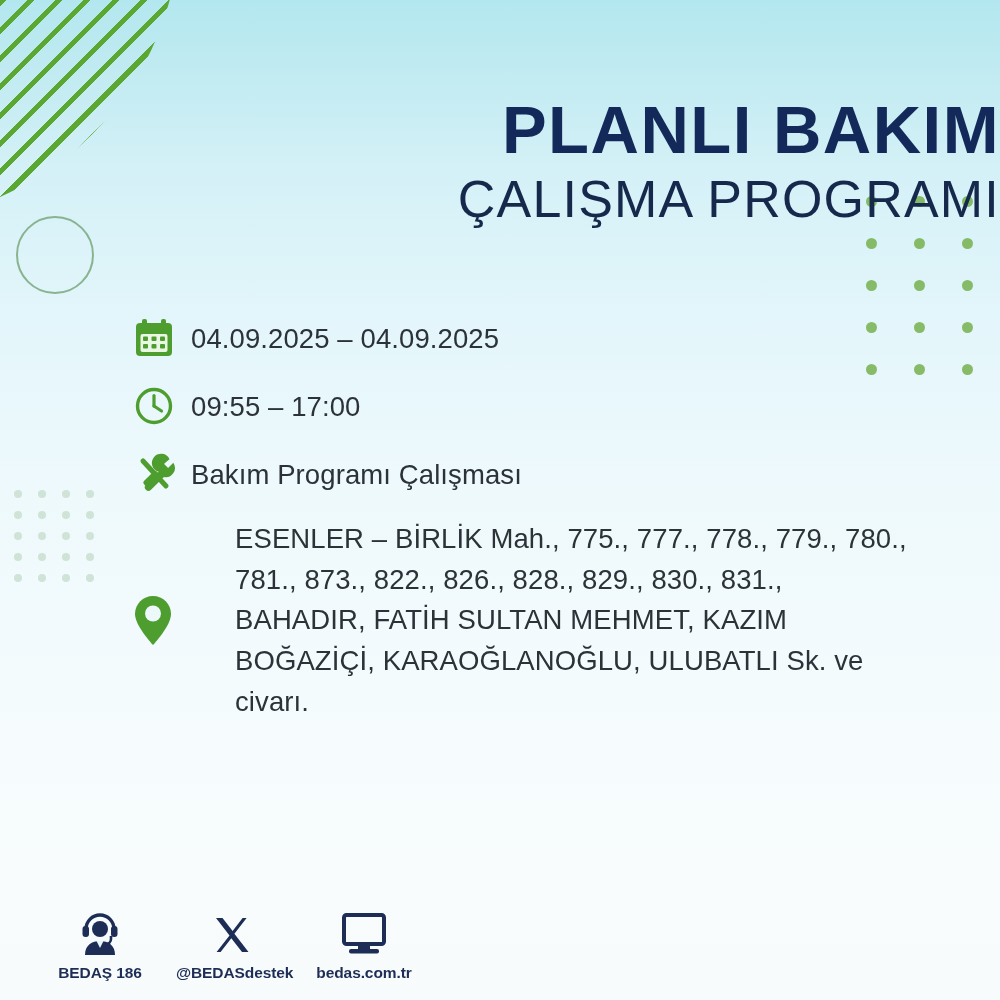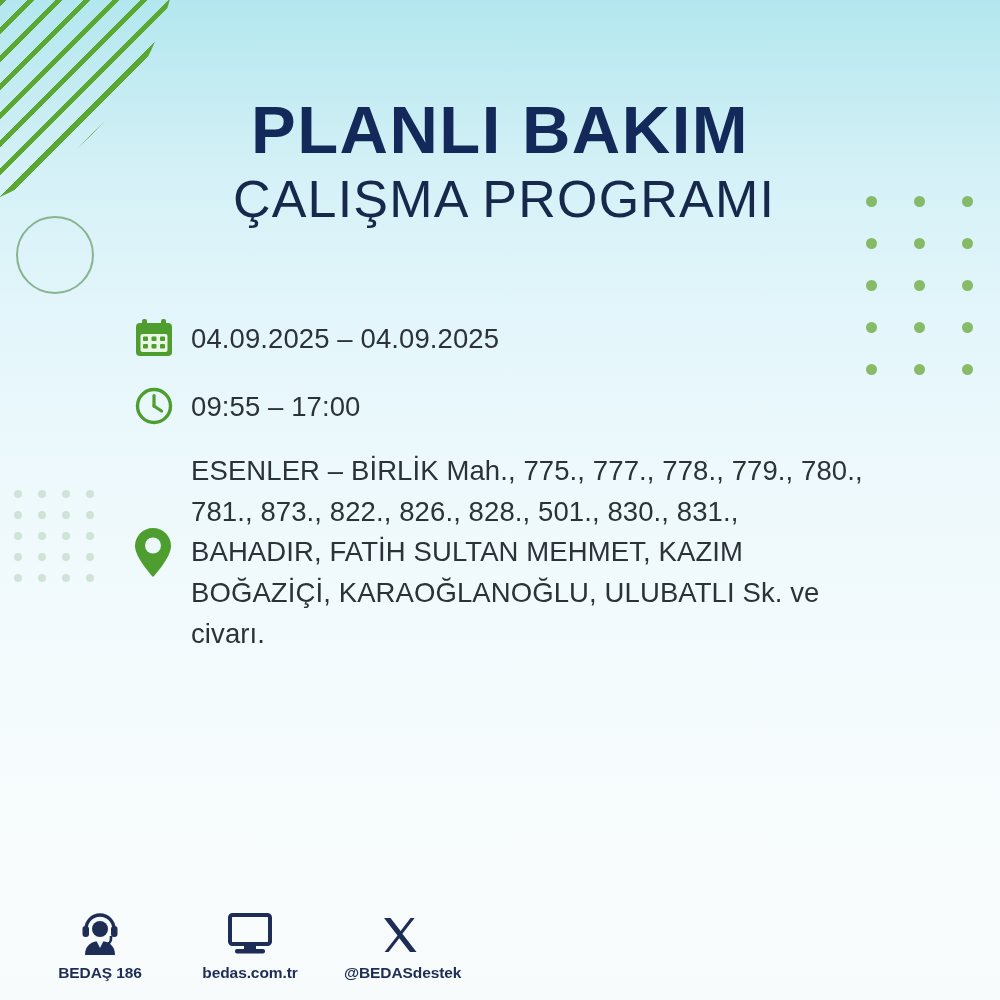--- a/index.html
+++ b/index.html
@@ -84,21 +84,21 @@
     background: #76b04e;
     opacity: .85;
   }
 
   
   .header {
     position: absolute;
     top: 96px;
     left: 0;
     width: 1000px;
-    text-align: center;
+    text-align: right;
     z-index: 4;
   }
 
   .title-main {
     font-size: 67px;
     font-weight: 800;
     letter-spacing: 1.5px;
     color: #13295a;
     line-height: 1.02;
     font-family: "Liberation Sans", "DejaVu Sans", sans-serif;
@@ -145,20 +145,21 @@
     font-size: 27.5px;
     color: #2b3238;
     line-height: 1.42;
     padding-top: 3px;
     letter-spacing: .1px;
   }
 
   .info-row.address .info-text {
     font-size: 27.5px;
     line-height: 1.48;
+    margin-left: 44px;
   }
 
   .info-row.address .info-icon { padding-top: 4px; }
 
   .addr-line { display: block; white-space: nowrap; }
 
   
   .footer {
     position: absolute;
     left: 0;
@@ -167,21 +168,21 @@
     height: 130px;
     z-index: 4;
   }
 
   .contacts {
     position: absolute;
     left: 44px;
     bottom: 18px;
     display: flex;
     align-items: flex-end;
-    gap: 38px;
+    gap: 20px;
   }
 
   .contact {
     width: 112px;
     text-align: center;
   }
 
   .contact-icon {
     height: 46px;
     display: flex;
@@ -315,31 +316,46 @@
       <div class="info-icon">
         <svg width="42" height="42" viewBox="0 0 42 42" aria-hidden="true">
           <circle cx="21" cy="21" r="16.5" fill="none" stroke="#4e9e2f" stroke-width="3.4"></circle>
           <line x1="21" y1="21" x2="21" y2="10.5" stroke="#4e9e2f" stroke-width="3.2" stroke-linecap="round"></line>
           <line x1="21" y1="21" x2="28.5" y2="26" stroke="#4e9e2f" stroke-width="3.2" stroke-linecap="round"></line>
         </svg>
       </div>
       <div class="info-text">09:55 – 17:00</div>
     </div>
 
+    <div class="info-row">
+      <div class="info-icon">
+        <svg width="44" height="42" viewBox="0 0 44 42" aria-hidden="true">
+          <g stroke="#4e9e2f" stroke-width="5" stroke-linecap="round">
+            <line x1="10" y1="8" x2="33" y2="33"></line>
+          </g>
+          <path d="M33 4 L28 9 L30.5 11.5 L35.5 6.5 Z" fill="#4e9e2f"></path>
+          <g transform="rotate(45 22 21)">
+            <rect x="19.2" y="18" width="6.5" height="18" rx="2.2" fill="#4e9e2f"></rect>
+          </g>
+          <path d="M36.5 6.2 a9.2 9.2 0 1 0 -10.8 12.6 l-12.8 12.9 a3.6 3.6 0 0 0 5.1 5.1 l12.9 -12.8 a9.2 9.2 0 0 0 9.4 -14.2 l-5.2 5.2 -4.4 -4.4 z" fill="#4e9e2f"></path>
+        </svg>
+      </div>
+      <div class="info-text">Bakım Programı Çalışması</div>
+    </div>
 
     <div class="info-row address">
       <div class="info-icon">
         <svg width="40" height="52" viewBox="0 0 40 52" aria-hidden="true">
           <path d="M20 1 C10 1 2 9 2 19 C2 31 20 50 20 50 C20 50 38 31 38 19 C38 9 30 1 20 1 Z" fill="#4e9e2f"></path>
           <circle cx="20" cy="18.5" r="8" fill="#edf8fb"></circle>
         </svg>
       </div>
       <div class="info-text">
         <span class="addr-line">ESENLER – BİRLİK Mah., 775., 777., 778., 779., 780.,</span>
-        <span class="addr-line">781., 873., 822., 826., 828., 501., 830., 831.,</span>
+        <span class="addr-line">781., 873., 822., 826., 828., 829., 830., 831.,</span>
         <span class="addr-line">BAHADIR, FATİH SULTAN MEHMET, KAZIM</span>
         <span class="addr-line">BOĞAZİÇİ,  KARAOĞLANOĞLU, ULUBATLI Sk. ve</span>
         <span class="addr-line">civarı.</span>
       </div>
     </div>
 
   </div>
 
   <div class="footer">
 
@@ -355,36 +371,36 @@
             <circle cx="23" cy="17" r="8" fill="#1d2d55"></circle>
             <path d="M8 43 C8 33 15 29 23 29 C31 29 38 33 38 43 Z" fill="#1d2d55"></path>
             <path d="M19.5 29 L23 36 L26.5 29 Z" fill="#eaf5fa"></path>
           </svg>
         </div>
         <div class="contact-label">BEDAŞ 186</div>
       </div>
 
       <div class="contact">
         <div class="contact-icon">
+          <svg width="42" height="42" viewBox="0 0 42 42" aria-hidden="true">
+            <path d="M5 4 L18.5 21.4 L5.6 38 L9.6 38 L20.3 24.2 L31 38 L37.5 38 L23.4 19.8 L35.6 4 L31.6 4 L21.6 17 L11.5 4 Z" fill="#1d2d55"></path>
+          </svg>
+        </div>
+        <div class="contact-label">@BEDASdestek</div>
+      </div>
+
+      <div class="contact">
+        <div class="contact-icon">
           <svg width="48" height="44" viewBox="0 0 48 44" aria-hidden="true">
             <rect x="4" y="3" width="40" height="29" rx="2.5" fill="none" stroke="#1d2d55" stroke-width="4"></rect>
             <rect x="18" y="32" width="12" height="6" fill="#1d2d55"></rect>
             <rect x="9" y="37" width="30" height="4.5" rx="2" fill="#1d2d55"></rect>
           </svg>
         </div>
         <div class="contact-label">bedas.com.tr</div>
       </div>
 
-      <div class="contact">
-        <div class="contact-icon">
-          <svg width="42" height="42" viewBox="0 0 42 42" aria-hidden="true">
-            <path d="M5 4 L18.5 21.4 L5.6 38 L9.6 38 L20.3 24.2 L31 38 L37.5 38 L23.4 19.8 L35.6 4 L31.6 4 L21.6 17 L11.5 4 Z" fill="#1d2d55"></path>
-          </svg>
-        </div>
-        <div class="contact-label">@BEDASdestek</div>
-      </div>
-
     </div>
 
 
   </div>
 
 </div>
 
 </body></html>

